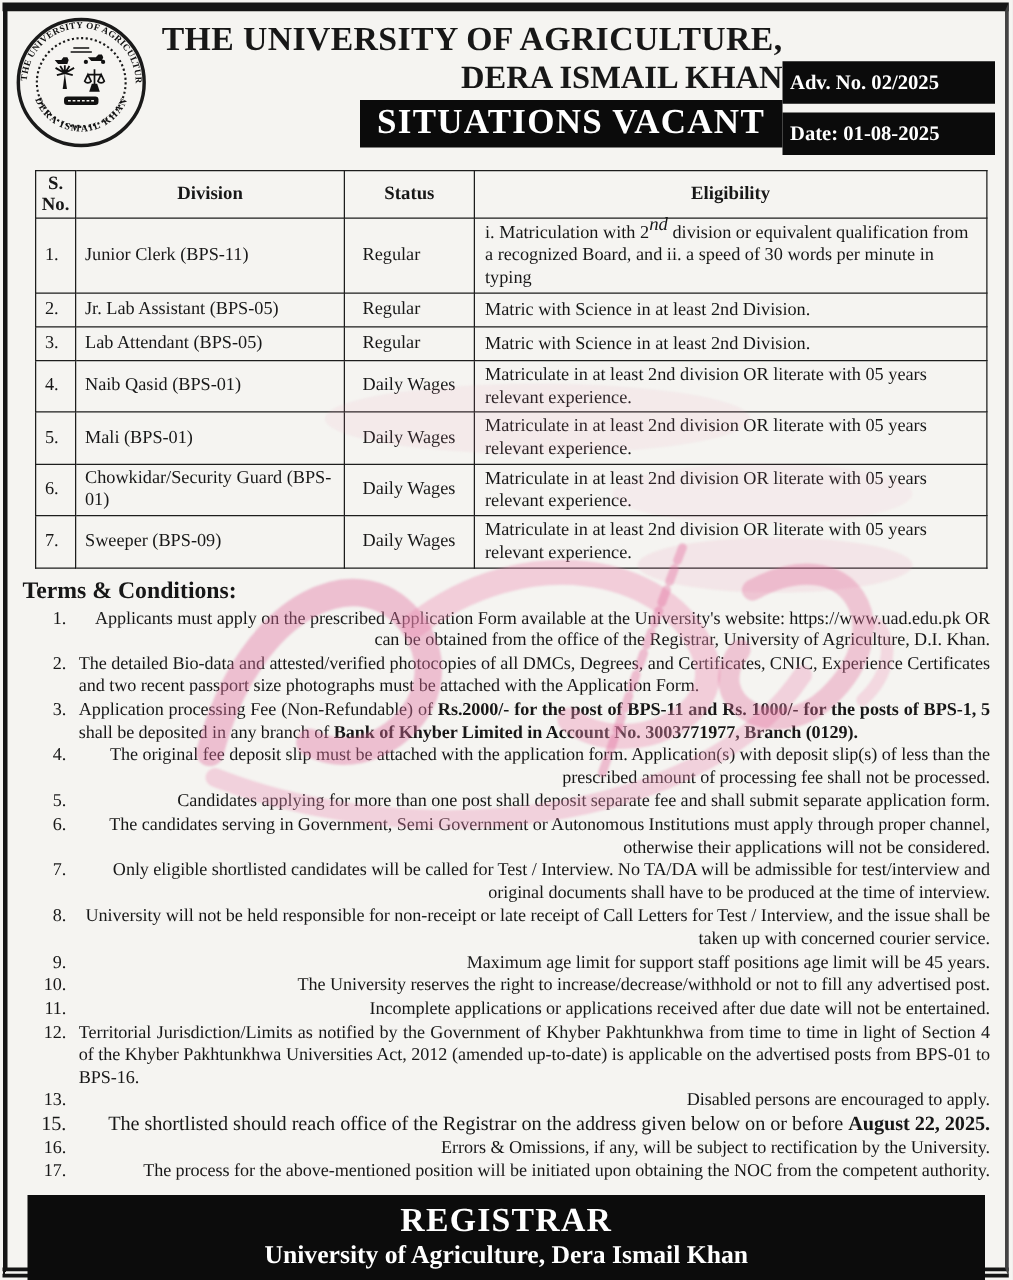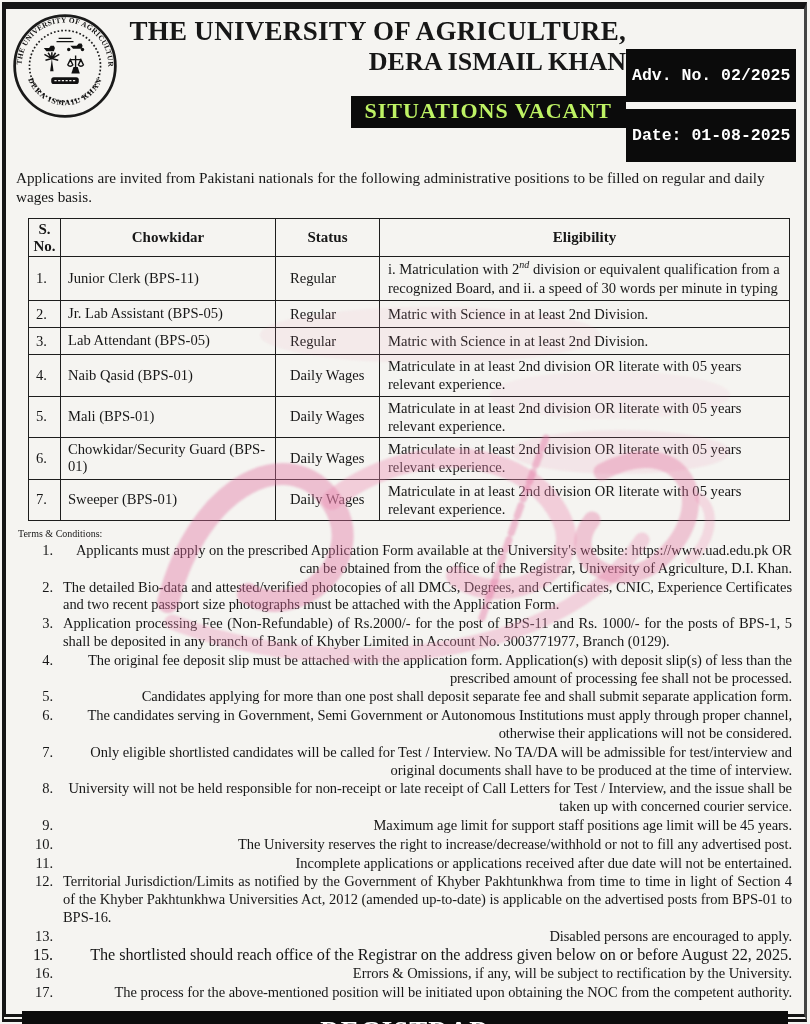--- a/index.html
+++ b/index.html
@@ -8,52 +8,52 @@
   .frame{position:absolute;left:2px;top:2px;right:3px;bottom:2px;
          border-top:7px solid #151515;border-left:4px solid #151515;
          border-right:3px solid #444;border-bottom:8px double #151515;}
   
   .header{display:flex;padding:4px 8px 0 6px;}
   .logo{width:110px;height:106px;flex:none;}
   .logo svg{width:106px;height:106px;}
   .titles{flex:1;text-align:right;padding-top:4px;}
   .title1{font-size:27px;font-weight:bold;letter-spacing:.3px;line-height:1.05;}
   .title2{font-size:26px;font-weight:bold;margin-top:3px;line-height:1.05;}
-  .banner{display:inline-block;background:#0b0b0b;color:#bef264;font-size:22px;font-weight:bold;
-          padding:2px 14px 4px;margin-top:20px;letter-spacing:1px;}
+  .banner{display:inline-block;background:#0b0b0b;color:#ffffff;font-size:28px;font-weight:bold;
+          padding:2px 14px 4px;margin-top:4px;letter-spacing:1px;}
   .adv{width:170px;flex:none;padding-top:36px;display:flex;flex-direction:column;gap:7px;}
-  .adv-box{background:#0b0b0b;color:#fff;font-family:Liberation Mono, monospace;
-           font-weight:bold;font-size:16.5px;padding:17px 6px;white-space:nowrap;}
+  .adv-box{background:#0b0b0b;color:#fff;font-family:Liberation Serif, serif;
+           font-weight:bold;font-size:16.5px;padding:7px 6px;white-space:nowrap;}
   
   .intro{margin:7px 12px 2px 10px;font-size:15.2px;line-height:1.22;}
   
   table.positions{border-collapse:collapse;margin:12px 0 0 22px;width:762px;font-size:14.6px;table-layout:fixed;}
   table.positions th,table.positions td{border:1.6px solid #1d1d1d;vertical-align:middle;}
   table.positions th{font-size:15px;font-weight:bold;text-align:center;padding:2px 1px;line-height:1.1;}
   col.w-sno{width:32px;} col.w-pos{width:215px;} col.w-status{width:104px;}
   td.c-sno{text-align:left;padding:2px 2px 2px 7px;}
   td.c-pos{padding:2px 7px;line-height:1.2;}
   td.c-status{padding:2px 4px 2px 14px;}
   td.c-elig{padding:2px 8px;line-height:1.25;}
-  td.c-elig sup{font-size:10px;line-height:0;font-style:italic;}
+  td.c-elig sup{font-size:15px;line-height:0;font-style:italic;}
   tbody tr:nth-child(1){height:44px;} tbody tr:nth-child(2){height:27px;}
   tbody tr:nth-child(3){height:27px;} tbody tr:nth-child(4){height:35px;}
   tbody tr:nth-child(5){height:35px;} tbody tr:nth-child(6){height:36px;}
   tbody tr:nth-child(7){height:33px;}
   
-  .terms-head{margin:7px 0 0 12px;font-weight:normal;font-size:10px;}
+  .terms-head{margin:7px 0 0 12px;font-weight:bold;font-size:19px;}
   ol.terms{list-style:none;margin:3px 12px 0 14px;padding:0;font-size:14.5px;line-height:17.8px;letter-spacing:-0.05px;}
   ol.terms li{position:relative;padding-left:43px;margin-top:1px;}
   ol.terms .num{position:absolute;left:0;top:0;width:33px;text-align:right;}
   ol.terms .term-text{display:block;text-align:right;}
   ol.terms li:nth-child(2) .term-text,
   ol.terms li:nth-child(3) .term-text,
   ol.terms li:nth-child(12) .term-text{text-align:justify;}
   ol.terms li:nth-child(14){font-size:16.2px;}
-  .b{font-weight:normal;}
+  .b{font-weight:bold;}
   
   .footer{margin:9px 16px 0;background:#0c0c0c;color:#fff;text-align:center;padding:5px 4px 9px;}
   .f1{font-size:27px;font-weight:bold;letter-spacing:1px;}
   .f2,.f3{font-size:20.5px;font-weight:bold;margin-top:1px;}
   
   .watermark{position:absolute;inset:0;pointer-events:none;z-index:6;filter:blur(1px);}
 </style>
 </head>
 <body>
 
@@ -96,33 +96,32 @@
         <div class="title2">DERA ISMAIL KHAN</div>
         <div><span class="banner">SITUATIONS VACANT</span></div>
       </div>
 
       <div class="adv">
         <div class="adv-box">Adv. No. 02/2025</div>
         <div class="adv-box">Date: 01-08-2025</div>
       </div>
     </div>
 
-    <p class="intro">Applications are invited from Pakistani nationals for the following administrative positions to be filled on regular and daily wages basis.</p>
 
     <table class="positions">
       <colgroup>
         <col class="w-sno">
           <col class="w-pos">
           <col class="w-status">
           <col>
       </colgroup>
       <thead>
         <tr>
           <th>S. No.</th>
-          <th>Chowkidar</th>
+          <th>Division</th>
           <th>Status</th>
           <th>Eligibility</th>
         </tr>
       </thead>
       <tbody>
           <tr>
             <td class="c-sno">1.</td>
             <td class="c-pos">Junior Clerk (BPS-11)</td>
             <td class="c-status">Regular</td>
             <td class="c-elig">i. Matriculation with 2<sup>nd</sup> division or equivalent qualification from a recognized Board, and ii. a speed of 30 words per minute in typing</td>
@@ -152,21 +151,21 @@
             <td class="c-elig">Matriculate in at least 2nd division OR literate with 05 years relevant experience.</td>
           </tr>
           <tr>
             <td class="c-sno">6.</td>
             <td class="c-pos">Chowkidar/Security Guard (BPS- 01)</td>
             <td class="c-status">Daily Wages</td>
             <td class="c-elig">Matriculate in at least 2nd division OR literate with 05 years relevant experience.</td>
           </tr>
           <tr>
             <td class="c-sno">7.</td>
-            <td class="c-pos">Sweeper (BPS-01)</td>
+            <td class="c-pos">Sweeper (BPS-09)</td>
             <td class="c-status">Daily Wages</td>
             <td class="c-elig">Matriculate in at least 2nd division OR literate with 05 years relevant experience.</td>
           </tr>
         </tbody>
     </table>
 
     <div class="terms-head">Terms &amp; Conditions:</div>
     <ol class="terms">
         <li>
           <span class="num">1.</span>

